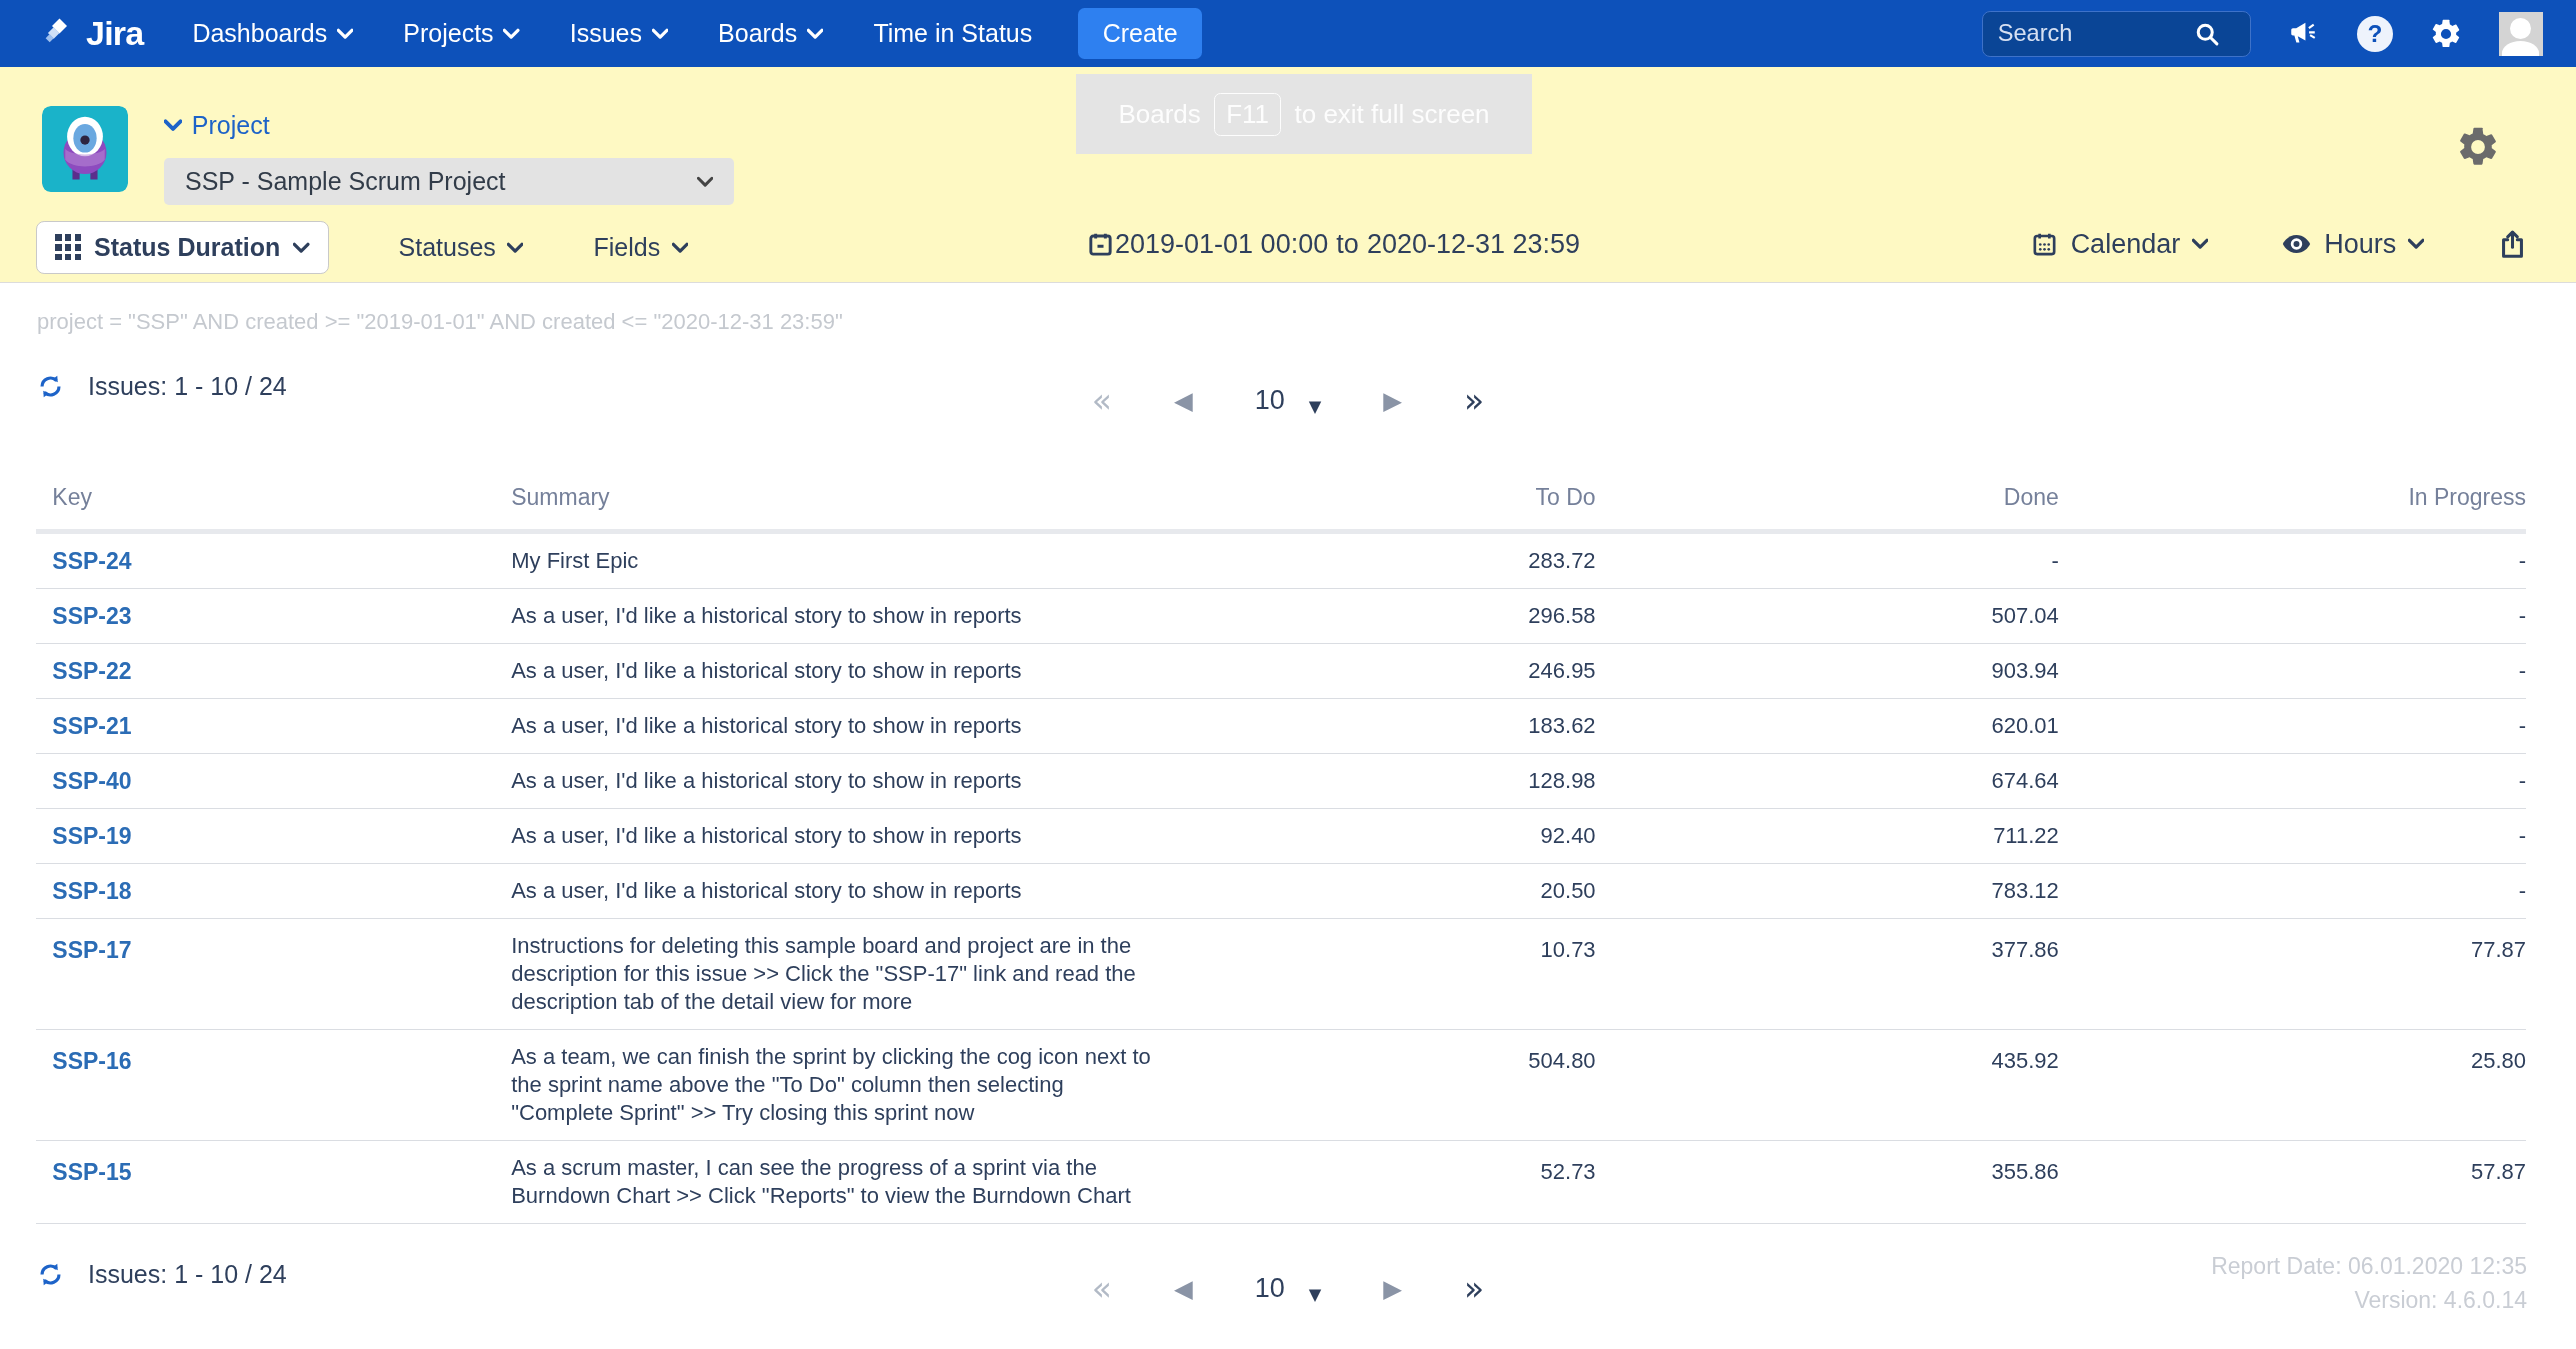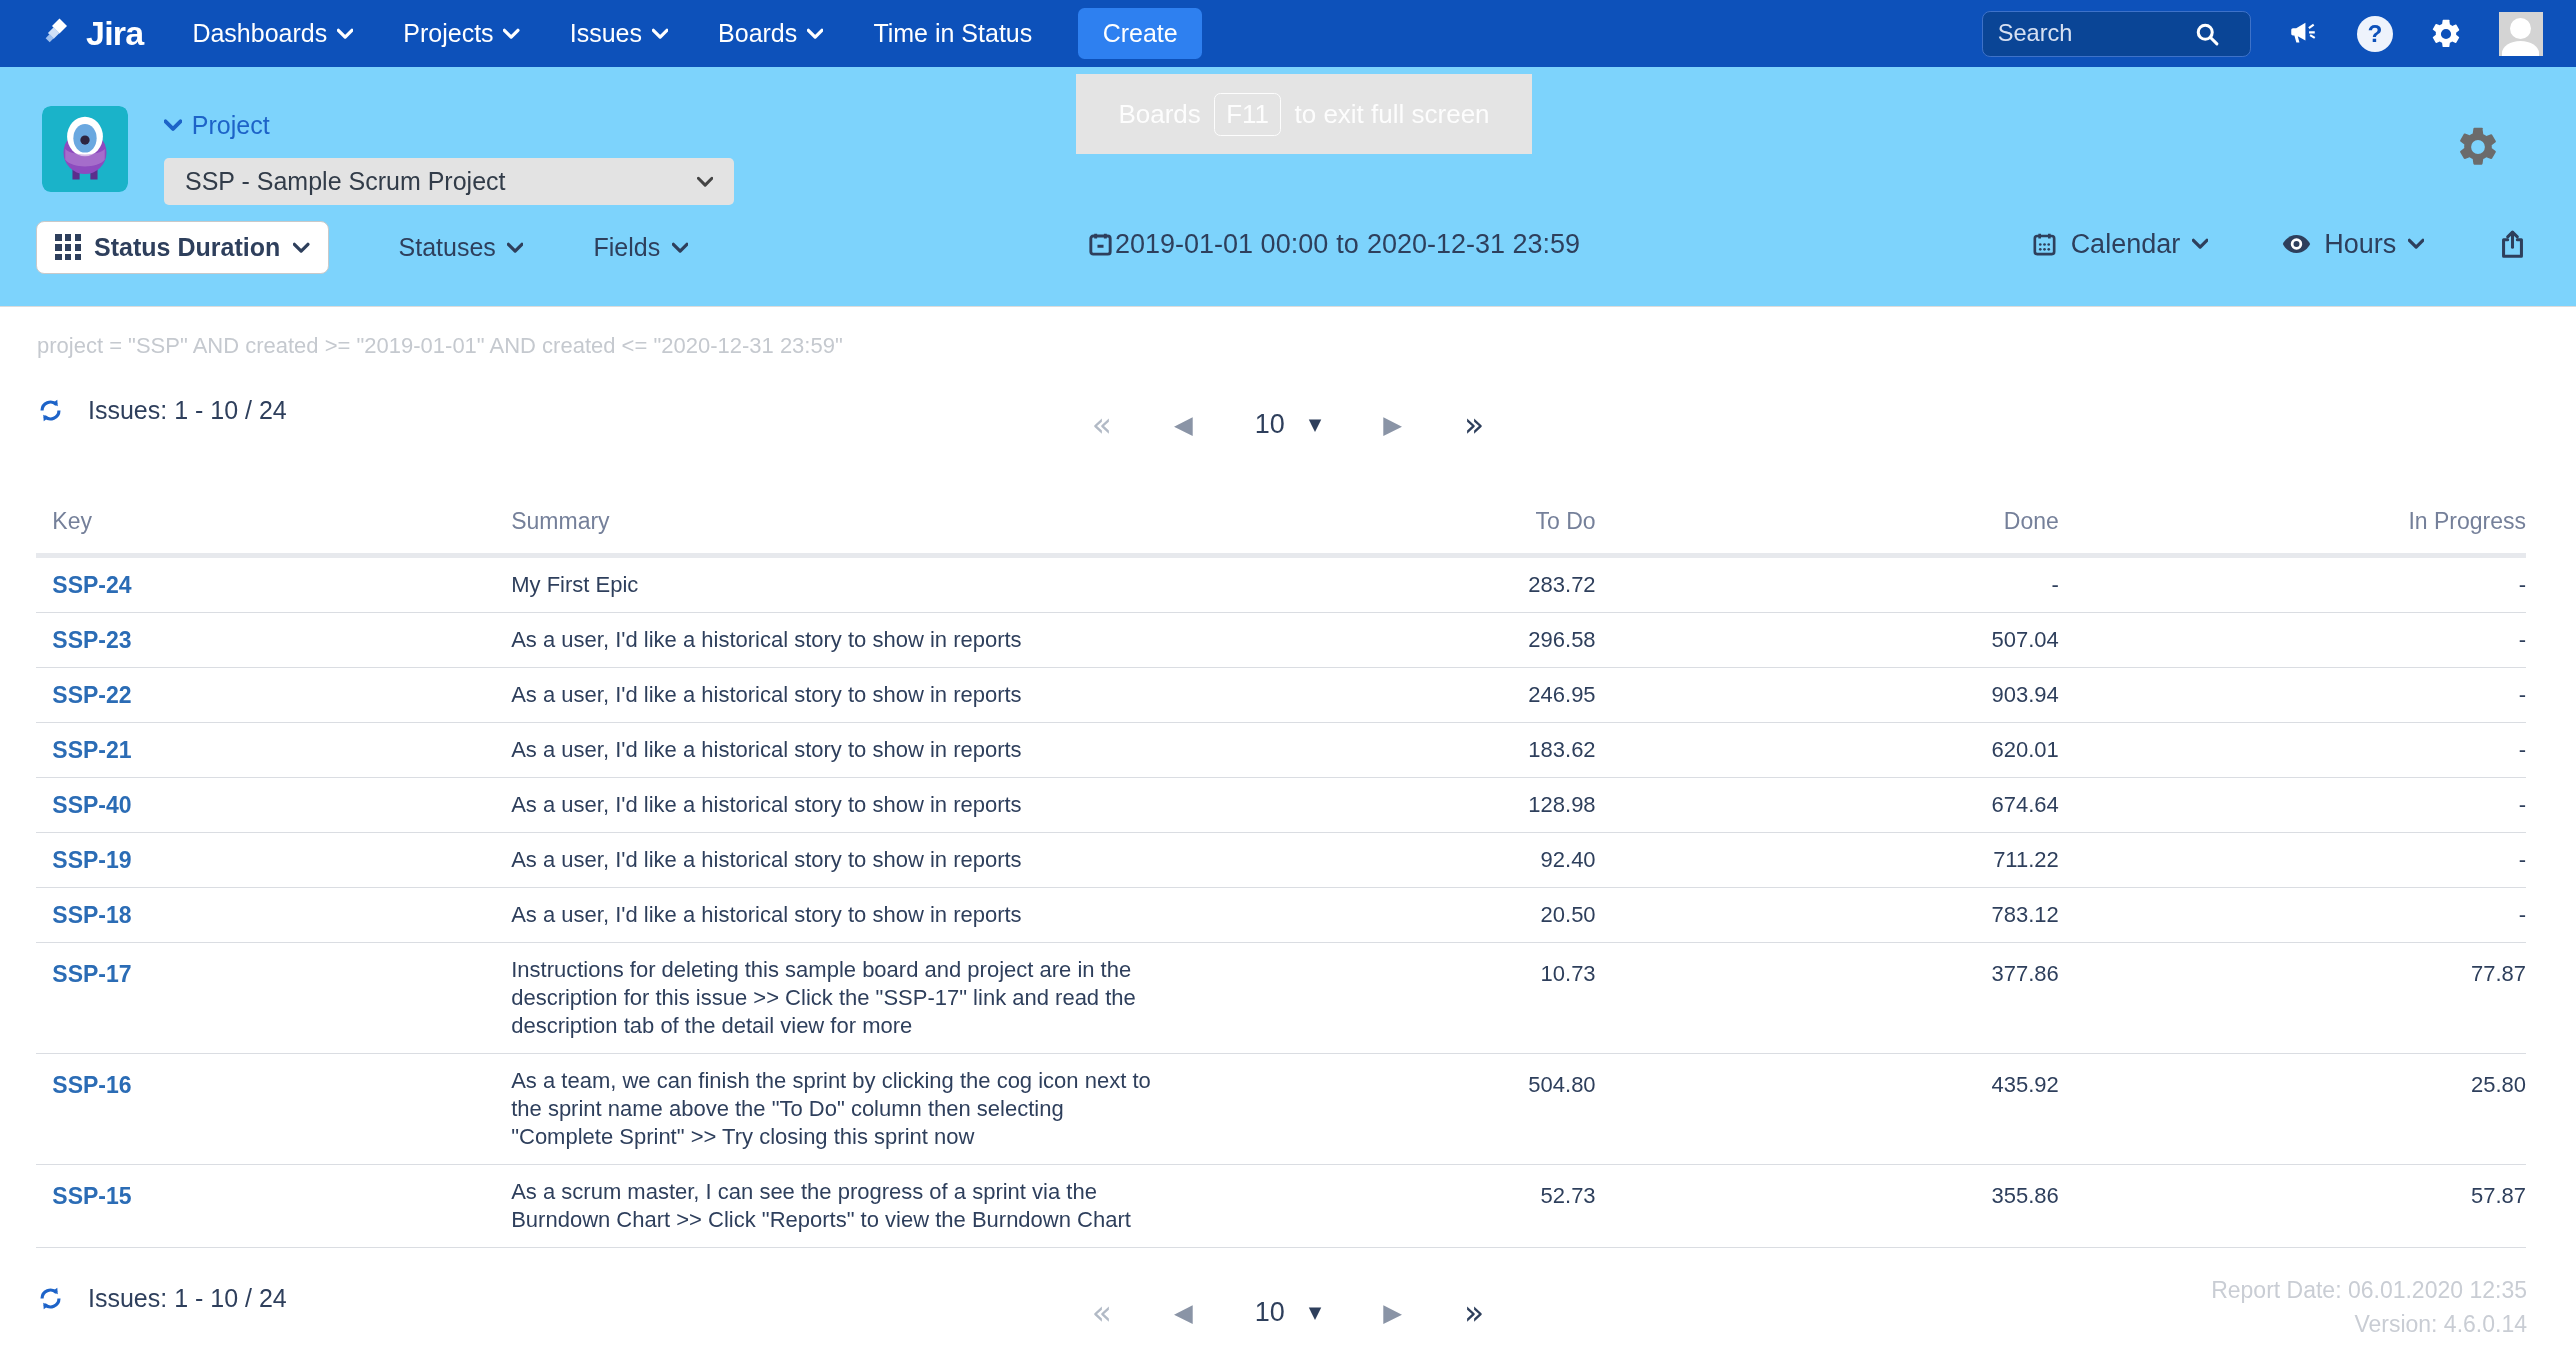--- a/index.html
+++ b/index.html
@@ -23,21 +23,21 @@
     font-size:23.6px; width:195px; font-family:inherit; }
   .search-box input::placeholder { color:#d6e0f2; }
   .icon-btn { display:flex; align-items:center; justify-content:center; cursor:pointer; }
   .help-circle { width:36px; height:36px; border-radius:50%; background:#eef3fc; color:#0d51ba;
     font-size:24.4px; font-weight:bold; display:flex; align-items:center; justify-content:center; }
   .nav-avatar { width:44px; height:44px; background:#d4d4d4; position:relative; overflow:hidden; }
   .nav-avatar .head { position:absolute; left:11.4px; top:6.5px; width:21px; height:21px; border-radius:50%; background:#fff; }
   .nav-avatar .body { position:absolute; left:3.3px; top:29px; width:37px; height:24.4px; border-radius:50% 50% 0 0; background:#fff; }
 
   
-  .strip { background:#7dd3fc; border-bottom:1.6px solid #dcdcdc; position:relative; height:240px; }
+  .strip { background:#fef9c3; border-bottom:1.6px solid #dcdcdc; position:relative; height:216px; }
   .strip-row1 { display:flex; padding:39px 0 0 42px; }
   .proj-avatar { width:86px; height:86px; border-radius:8.1px; overflow:hidden; }
   .proj-block { margin-left:36px; }
   .proj-label { display:flex; align-items:center; gap:9.8px; color:#1d63c8; font-size:25px; margin-top:4.9px; cursor:pointer; }
   .proj-select { margin-top:18px; width:570px; height:47px; background:#e3e3e3; border-radius:4.9px;
     display:flex; align-items:center; justify-content:space-between; padding:0 21px; font-size:25px; color:#323c49; cursor:pointer; }
   .toast { position:absolute; left:1076px; top:7.3px; width:456px; height:80px; background:#e4e4e4;
     display:flex; align-items:center; justify-content:center; gap:13px; color:#fdfdfd; font-size:26px; }
   .toast-key { border:1.6px solid #fdfdfd; border-radius:6.5px; padding:4.9px 11.4px; }
   .strip-gear { position:absolute; right:75px; top:57px; cursor:pointer; }
@@ -59,21 +59,21 @@
   .query { margin:26px 0 0 37px; font-size:22px; color:#c5c9cf; }
   .issues-row { position:relative; margin-top:37px; height:57px; }
   .issues-left { display:flex; align-items:center; gap:23px; margin-left:36px; }
   .issues-label { font-size:25px; color:#2e3f5c; }
   .pager { position:absolute; left:1288px; top:0; transform:translateX(-50%);
     display:flex; align-items:center; gap:62px; height:57px; }
   .pg-first,.pg-last { font-size:33px; line-height:1; cursor:pointer; font-family:"DejaVu Sans",sans-serif; }
   .pg-first { color:#b2bac6; }
   .pg-last { color:#2e3f5c; }
   .pg-prev,.pg-next { font-size:24.4px; color:#8a94a6; cursor:pointer; font-family:"DejaVu Sans",sans-serif; }
-  .pg-size { display:flex; align-items:center; gap:24px; cursor:pointer; }
+  .pg-size { display:flex; align-items:flex-end; gap:24px; cursor:pointer; }
   .pg-size-val { font-size:27px; color:#2e3f5c; }
   .pg-caret { font-size:16.3px; color:#2e3f5c; font-family:"DejaVu Sans",sans-serif; }
 
   
   table.issues { border-collapse:collapse; table-layout:fixed; margin:47px 0 0 36px; width:2490px; }
   col.c-key{width:475px;} col.c-sum{width:682px;} col.c-todo{width:402px;} col.c-done{width:463px;} col.c-prog{width:467px;}
   th { font-size:23px; font-weight:normal; color:#75809a; text-align:left; padding:8.1px 0 18px 0; }
   th.key-h { padding-left:16.3px; }
   th.num-h { text-align:right; }
   thead tr { border-bottom:5.7px solid #e7e9ed; }

